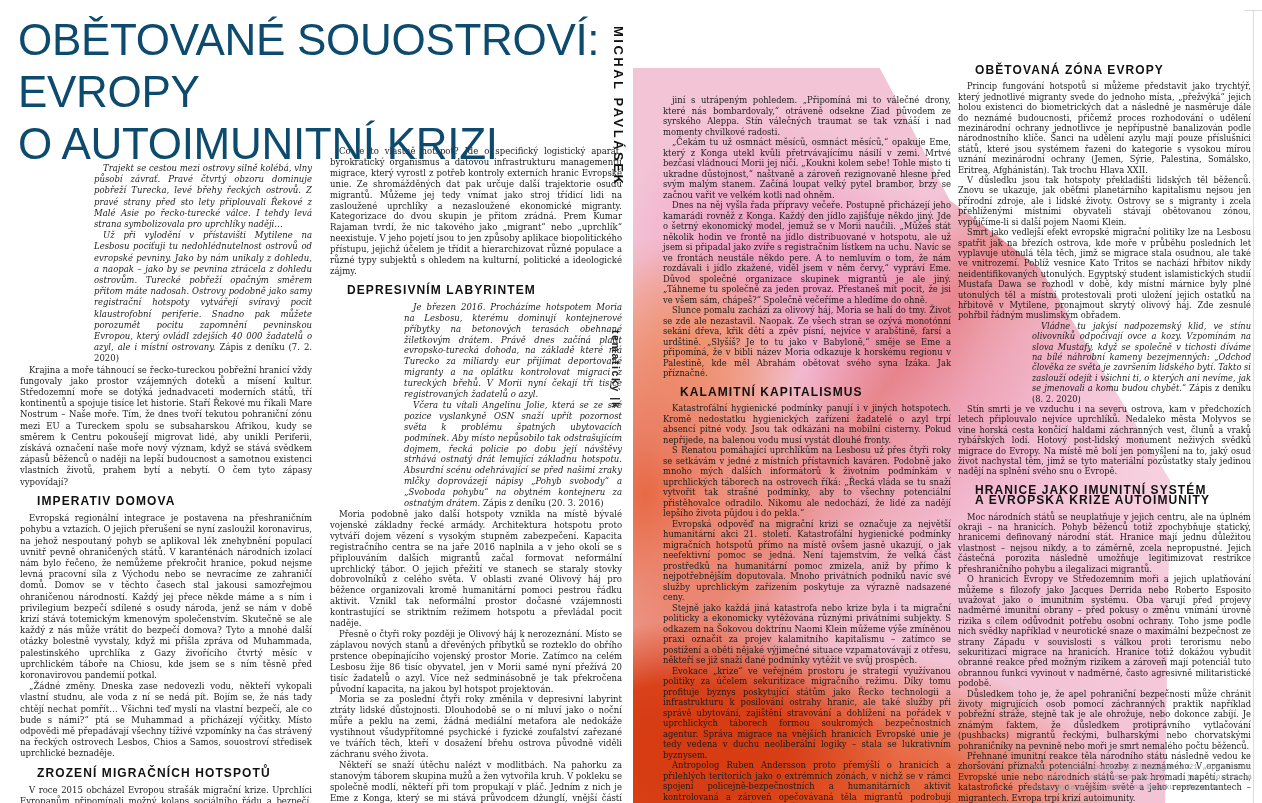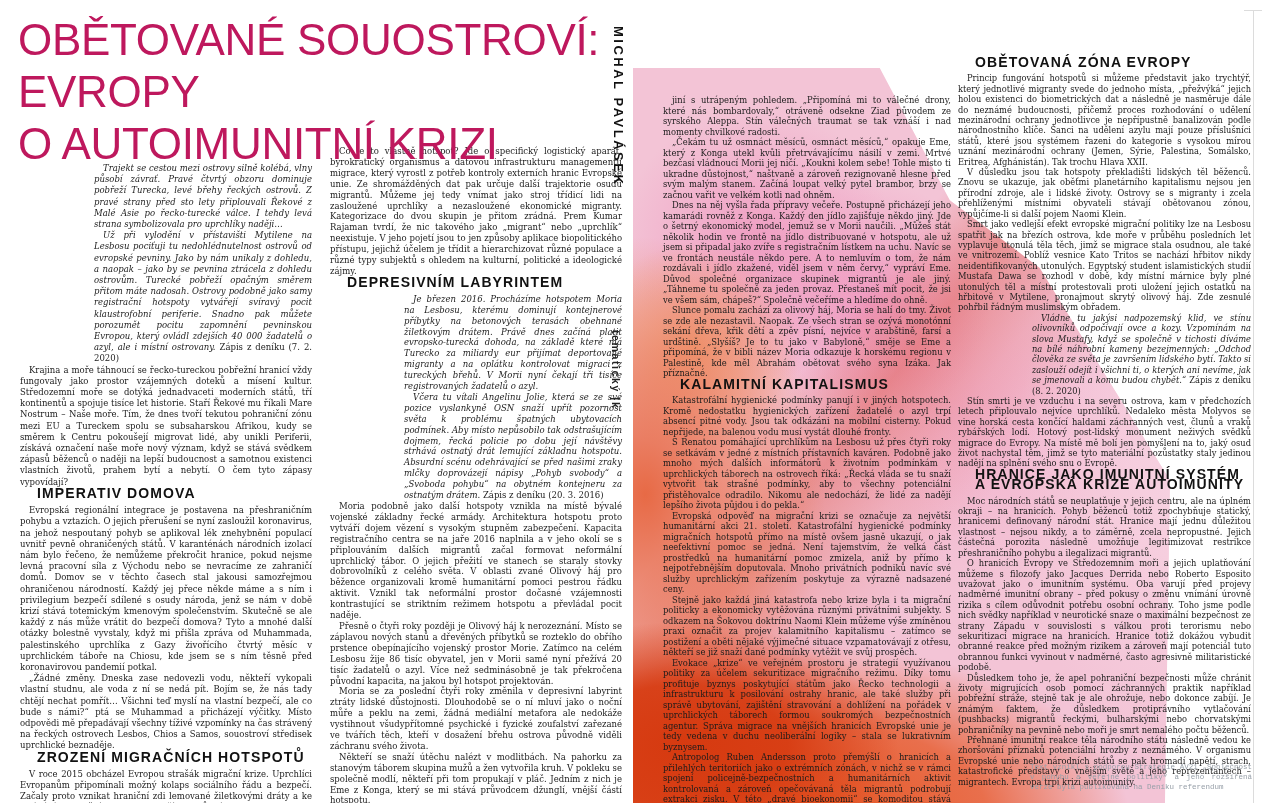--- a/index.html
+++ b/index.html
@@ -18,37 +18,37 @@
       radial-gradient(circle 190px at 20% 24%, rgba(239,153,192,0.9), rgba(239,153,192,0) 72%),
       radial-gradient(circle 170px at 38% 32%, rgba(238,148,189,0.85), rgba(238,148,189,0) 72%),
       radial-gradient(ellipse 280px 430px at 93% 55%, rgba(248,213,228,0.9), rgba(248,213,228,0) 70%),
       radial-gradient(circle 240px at 53% 46%, rgba(242,172,203,0.7), rgba(242,172,203,0) 75%),
       #f3c4d6;}
   .edge-v{position:absolute;left:1253px;top:10px;width:1px;height:793px;background:#dcdcdc;z-index:1;}
   .edge-h{position:absolute;left:1244px;top:10px;width:18px;height:1px;background:#dcdcdc;z-index:1;}
   
   .title{position:absolute;left:18px;top:14px;margin:0;z-index:3;
          font-family:"Liberation Sans", sans-serif;font-weight:500;font-size:44px;line-height:52px;
-         letter-spacing:-0.3px;color:#be185d;}
+         letter-spacing:-0.3px;color:#0c4a6e;}
   .title span{display:block;}
   .author-vert{position:absolute;left:626px;top:26px;transform:rotate(90deg);transform-origin:0 0;
          font-family:"Liberation Sans", sans-serif;font-weight:700;font-size:13px;letter-spacing:2.5px;
          white-space:nowrap;color:#101010;z-index:4;}
   .section-vert{position:absolute;left:622px;top:330px;transform:rotate(90deg);transform-origin:0 0;
          font-family:"Liberation Sans", sans-serif;font-weight:700;font-size:10.5px;letter-spacing:1.6px;
          white-space:nowrap;color:#222;z-index:4;}
   
   .col{position:absolute;z-index:2;text-align:justify;}
   .col p{margin:0;text-indent:9px;}
   .col1{left:20px;top:163px;width:292px;font-size:8.5px;line-height:11.2px;}
   .col2{left:330px;top:146px;width:292px;font-size:8.5px;line-height:10.9px;}
   .col3{left:663px;top:95px;width:288px;font-size:8.4px;line-height:10.5px;}
   .col4{left:958px;top:57px;width:293px;font-size:8.3px;line-height:10.4px;}
-  .col p.head{font-family:"Liberation Sans", sans-serif;font-weight:700;font-size:14px;
-         letter-spacing:1.1px;text-indent:0;padding-left:17px;margin:0 0 6px 0;text-align:left;
+  .col p.head{font-family:"Liberation Sans", sans-serif;font-weight:700;font-size:12px;
+         letter-spacing:1.1px;text-indent:0;padding-left:17px;margin:8px 0 6px 0;text-align:left;
          white-space:pre-line;color:#111;}
   .col p.diary{margin-left:74px;}
   .col p.diary em{font-style:italic;}
   .col p.diary .note{font-style:normal;}
   
   .footer-author{position:absolute;left:958px;top:740px;width:295px;z-index:2;
          font-family:"Liberation Sans", sans-serif;font-weight:700;font-size:9px;
          letter-spacing:1.4px;color:#101010;}
   .footer-credit{position:absolute;left:1030px;top:762px;width:222px;z-index:2;
          font-family:Liberation Mono, monospace;font-size:7.5px;line-height:10px;

